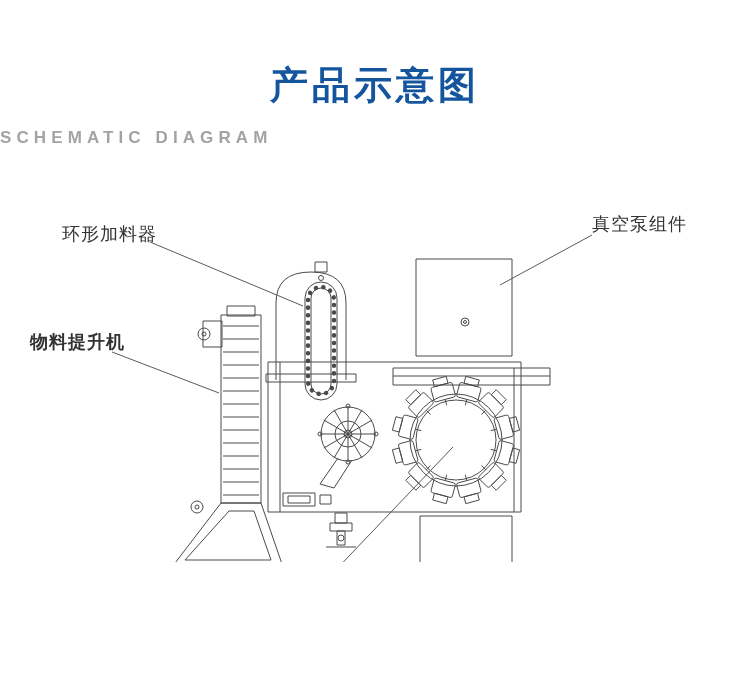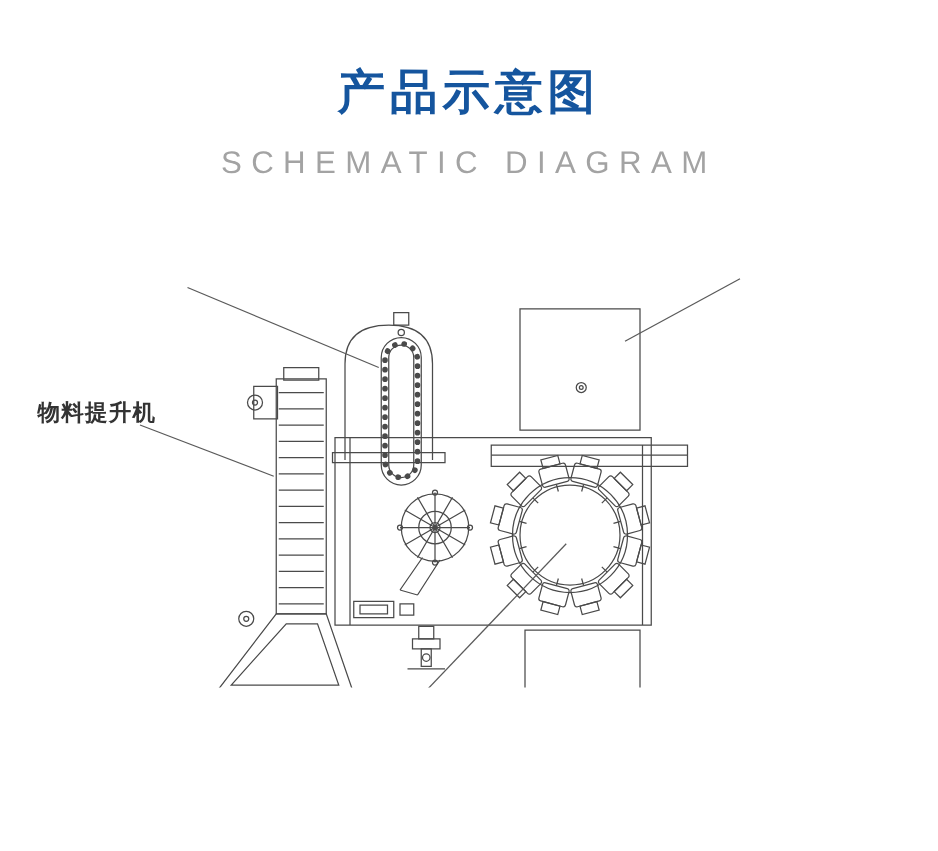--- a/index.html
+++ b/index.html
@@ -2,43 +2,43 @@
 <html style="--accent: #15559e; --muted: #a3a3a3; --line: #4a4a4a; --label: #333333;"><head>
 <meta charset="utf-8">
 <style>
   * { margin: 0; padding: 0; box-sizing: border-box; }
   html, body { background: #ffffff; }
   body { font-family: "Liberation Sans", "DejaVu Sans", sans-serif; }
   .page {
     position: relative;
     width: 750px;
     height: 546px;
-    margin: 4px auto;
+    margin: 16px auto;
     background: #ffffff;
     overflow: hidden;
   }
   .title {
     position: absolute;
     top: 44px;
     left: 0;
     width: 100%;
     text-align: center;
     font-size: 38px;
     font-weight: bold;
     letter-spacing: 4px;
     color: var(--accent, #15559e);
   }
   .subtitle {
     position: absolute;
     top: 112px;
     left: 0;
     width: 100%;
-    text-align: center;
-    font-size: 25px;
-    font-weight: 400;
+    text-align: left;
+    font-size: 17px;
+    font-weight: 700;
     letter-spacing: 0.30em;
     color: var(--muted, #a3a3a3);
   }
   .diagram-svg {
     position: absolute;
     left: 0;
     top: 0;
     width: 750px;
     height: 681px;
   }
@@ -168,15 +168,17 @@
 
     <g class="leader">
       <path d="M150,226 L303,290"></path>
       <path d="M592,219 L500,269"></path>
       <path d="M112,336 L219,377"></path>
       <path d="M310,581 L453,431"></path>
       <path d="M592,606 L500,566"></path>
     </g>
   </svg>
 
+  <div class="part-label" style="left:62px;  top:206px;">环形加料器</div>
+  <div class="part-label" style="left:592px; top:196px;">真空泵组件</div>
   <div class="part-label" style="left:30px;  top:314px;font-weight:bold;">物料提升机</div>
 
 </div>
 
 </body></html>

